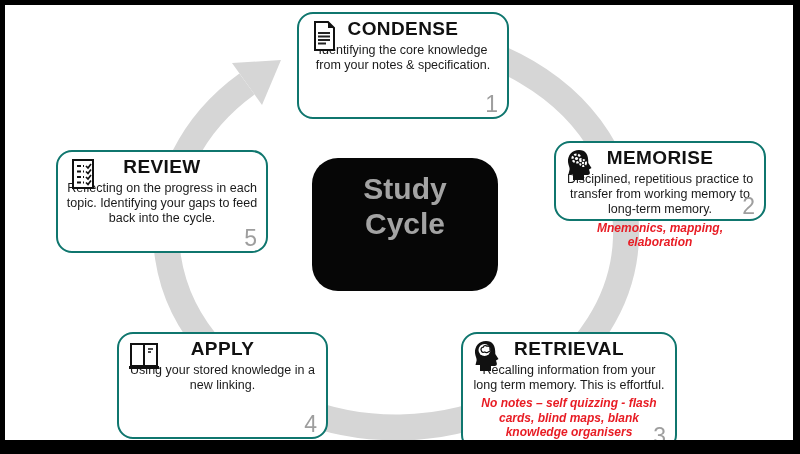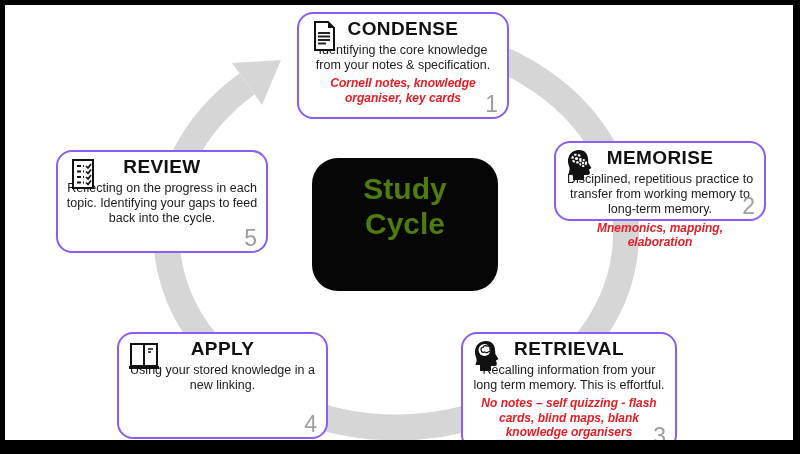--- a/index.html
+++ b/index.html
@@ -6,35 +6,35 @@
   .page{
     position:relative;width:800px;height:454px;background:#fff;overflow:hidden;
     font-family:"Liberation Sans",sans-serif;
   }
   .frame{
     position:absolute;inset:0;border-style:solid;border-color:#000;
     border-width:5px 7px 14px 5px;pointer-events:none;z-index:10;
   }
   .ring{position:absolute;left:0;top:0;z-index:1;}
   .card{
-    position:absolute;z-index:2;background:#fff;border:2px solid #8b5cf6;
+    position:absolute;z-index:2;background:#fff;border:2px solid #0f766e;
     border-radius:16px;box-sizing:border-box;text-align:center;padding:4px 8px 2px;
   }
   .card .icon{position:absolute;left:8px;top:5px;width:34px;height:34px;}
   .card .title{font-size:19px;font-weight:bold;color:#111;letter-spacing:.4px;line-height:1.15;}
   .card .body{font-size:12.5px;color:#1a1a1a;line-height:1.22;margin-top:3px;}
   .card .methods{font-size:12px;color:#e81c24;font-style:italic;font-weight:bold;line-height:1.2;margin-top:3px;}
   .card .num{
     position:absolute;right:9px;bottom:1px;font-size:23px;color:#9e9e9e;line-height:1;
   }
   .center-box{
     position:absolute;left:312px;top:158px;width:186px;height:133px;z-index:2;
     background:#060606;border-radius:26px;text-align:center;box-sizing:border-box;padding-top:13px;
   }
-  .center-box .t{font-size:30px;font-weight:bold;color:#4d7c0f;line-height:1.18;}
+  .center-box .t{font-size:30px;font-weight:bold;color:#a3a3a3;line-height:1.18;}
   .center-box .sub{font-size:15px;font-weight:bold;font-style:italic;color:#e0181e;margin-top:9px;}
   
   #card-condense {left:297px;top:12px; width:212px;height:107px;}
   #card-memorise {left:554px;top:141px;width:212px;height:80px;}
   #card-retrieval{left:461px;top:332px;width:216px;height:119px;}
   #card-apply    {left:117px;top:332px;width:211px;height:107px;}
   #card-review   {left:36px; top:150px;width:212px;height:103px;margin-left:20px;}
 </style>
 </head>
 <body>
@@ -54,21 +54,20 @@
         <path d="M8 3h13l6 6v22H8z" fill="#fff" stroke="#111" stroke-width="2"></path>
         <path d="M21 3v6h6z" fill="#111"></path>
         <rect x="11" y="13" width="12" height="2" fill="#222"></rect>
         <rect x="11" y="16.5" width="12" height="2" fill="#222"></rect>
         <rect x="11" y="20" width="12" height="2" fill="#222"></rect>
         <rect x="11" y="23.5" width="8" height="2" fill="#222"></rect>
       </svg>
     </span>
     <div class="title">CONDENSE</div>
     <div class="body">Identifying the core knowledge from your notes &amp; specification.</div>
-    <div class="methods"><b></b><span>Cornell notes, knowledge organiser, key cards</span></div>
     <div class="num">1</div>
   </div>
 
   <div class="card" id="card-memorise">
     <span class="icon">
       <svg width="34" height="34" viewBox="0 0 34 34">
         <path d="M15 2C8 2 3.5 7.5 4 14c.3 3.4 2 5.2 1.6 7.6L4.5 26h4.5v6h11v-5h3.6c1.7 0 2.6-1.2 2.2-2.8l-.8-2.7 2.5-1.4-3.2-5.2C24.6 6.4 21.5 2 15 2z" fill="#111"></path>
         <circle cx="12.5" cy="10.5" r="4" fill="none" stroke="#fff" stroke-width="2.2" stroke-dasharray="2.4 1.6"></circle>
         <circle cx="12.5" cy="10.5" r="1.6" fill="#fff"></circle>
         <circle cx="19" cy="15" r="3" fill="none" stroke="#fff" stroke-width="2" stroke-dasharray="2 1.4"></circle>

